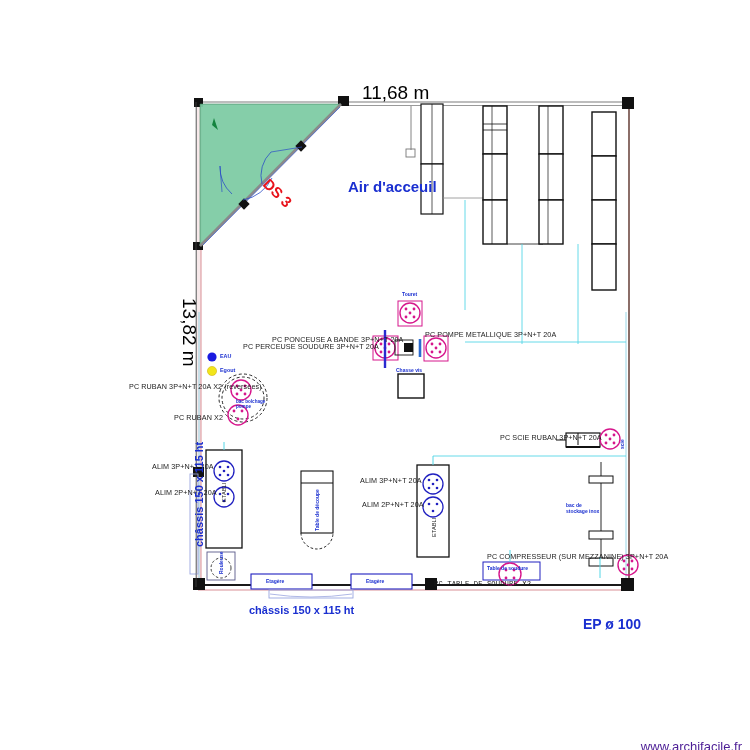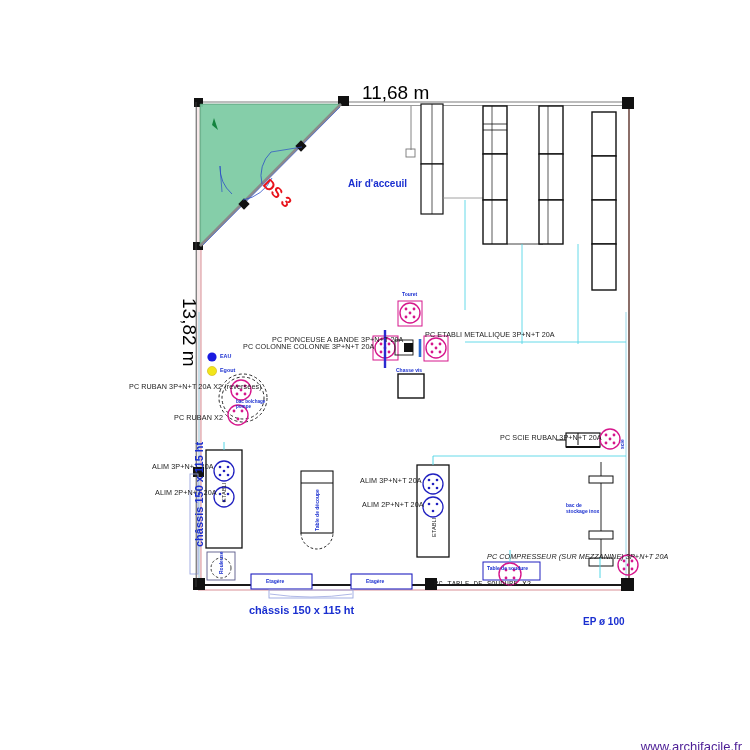--- a/index.html
+++ b/index.html
@@ -222,34 +222,34 @@
 
 <div class="dim" style="left:362px;top:70px;">11,68 m</div>
 
 
 <div class="dimv" style="left:200px;top:286px;transform:rotate(90deg);">13,82 m</div>
 
 
 <div class="red" style="left:272px;top:163px;transform:rotate(45deg);font-size:15px;">DS 3</div>
 
 
-<div class="lbl-blue" style="left:348px;top:166px;font-size:10px;">Air d'acceuil</div>
+<div class="lbl-blue" style="left:348px;top:166px;font-size:15px;">Air d'acceuil</div>
 
 
 <div class="lbl" style="left:272px;top:299px;margin-top:24px;">PC PONCEUSE A BANDE 3P+N+T 20A</div>
-<div class="lbl" style="left:243px;top:330px;">PC COLONNE COLONNE 3P+N+T 20A</div>
-<div class="lbl" style="left:425px;top:318px;">PC ETABLI METALLIQUE 3P+N+T 20A</div>
+<div class="lbl" style="left:243px;top:330px;">PC PERCEUSE SOUDURE 3P+N+T 20A</div>
+<div class="lbl" style="left:425px;top:318px;">PC POMPE METALLIQUE 3P+N+T 20A</div>
 <div class="lbl" style="left:129px;top:370px;">PC RUBAN 3P+N+T 20A X2 (reversées)</div>
 <div class="lbl" style="left:174px;top:401px;">PC RUBAN X2</div>
 <div class="lbl" style="left:500px;top:405px;margin-top:16px;">PC SCIE RUBAN 3P+N+T 20A</div>
 <div class="lbl" style="left:152px;top:450px;">ALIM 3P+N+T 20A</div>
 <div class="lbl" style="left:155px;top:476px;">ALIM 2P+N+T 20A</div>
 <div class="lbl" style="left:360px;top:464px;">ALIM 3P+N+T 20A</div>
 <div class="lbl" style="left:362px;top:488px;">ALIM 2P+N+T 20A</div>
-<div class="lbl" style="left:487px;top:540px;font-style:italic;">PC COMPRESSEUR (SUR MEZZANINE) 3P+N+T 20A</div>
+<div class="lbl" style="left:487px;top:540px;">PC COMPRESSEUR (SUR MEZZANINE) 3P+N+T 20A</div>
 <div class="lbl" style="left:434px;top:568px;font-family:Liberation Mono, monospace;">PC TABLE DE SOUDURE X2</div>
 
 
 <div class="lbl-blue" style="left:402px;top:279px;font-size:5px;">Touret</div>
 <div class="lbl-blue" style="left:396px;top:355px;font-size:5px;">Chasse vis</div>
 <div class="lbl-blue" style="left:236px;top:387px;font-size:4.6px;width:36px;white-space:normal;line-height:1.15;">bac bolchage pompe</div>
 <div class="lbl rotv" style="left:221px;top:490px;transform:rotate(-90deg);font-size:5.6px;">ETABLI</div>
 <div class="lbl rotv" style="left:431px;top:525px;transform:rotate(-90deg);font-size:5.6px;">ETABLI</div>
 <div class="lbl-blue rotv" style="left:314px;top:519px;transform:rotate(-90deg);font-size:5px;">Table de découpe</div>
 <div class="lbl-blue" style="left:266px;top:566px;font-size:5px;">Etagère</div>
@@ -261,18 +261,18 @@
 
 
 <div class="lbl-blue" style="left:220px;top:341px;font-size:5.4px;">EAU</div>
 <div class="lbl-blue" style="left:220px;top:355px;font-size:5.4px;">Egout</div>
 
 
 <div class="lbl-blue rotv" style="left:193px;top:535px;transform:rotate(-90deg);font-size:11px;">châssis 150 x 115 ht</div>
 <div class="lbl-blue" style="left:249px;top:592px;font-size:11px;">châssis 150 x 115 ht</div>
 
 
-<div class="lbl-blue" style="left:583px;top:604px;font-size:10px;">EP ø 100</div>
+<div class="lbl-blue" style="left:583px;top:604px;font-size:14px;">EP ø 100</div>
 
 
 <div class="watermark">www.archifacile.fr</div>
 
 </div>
 
 </body></html>

